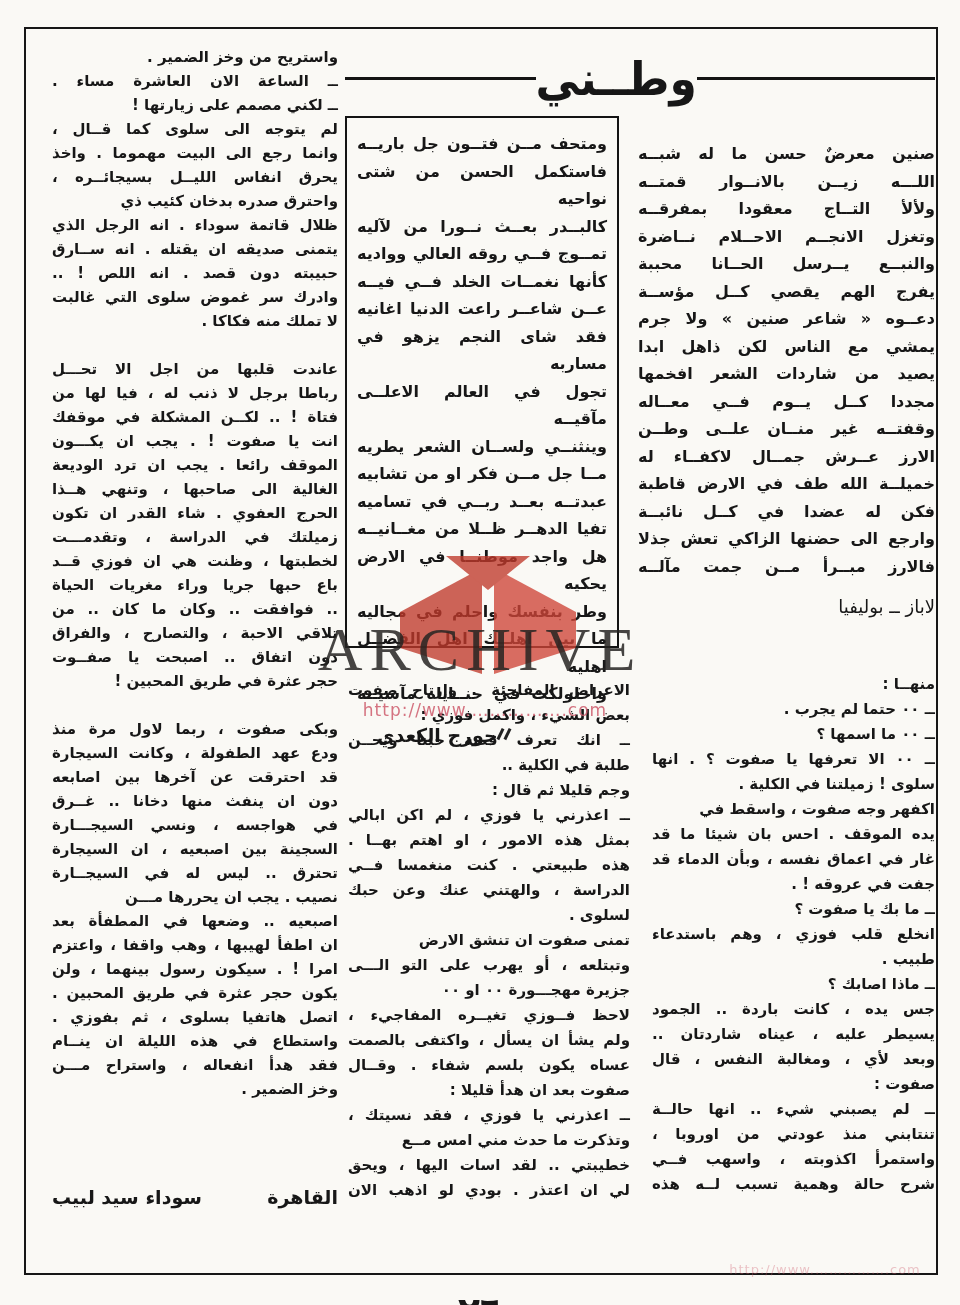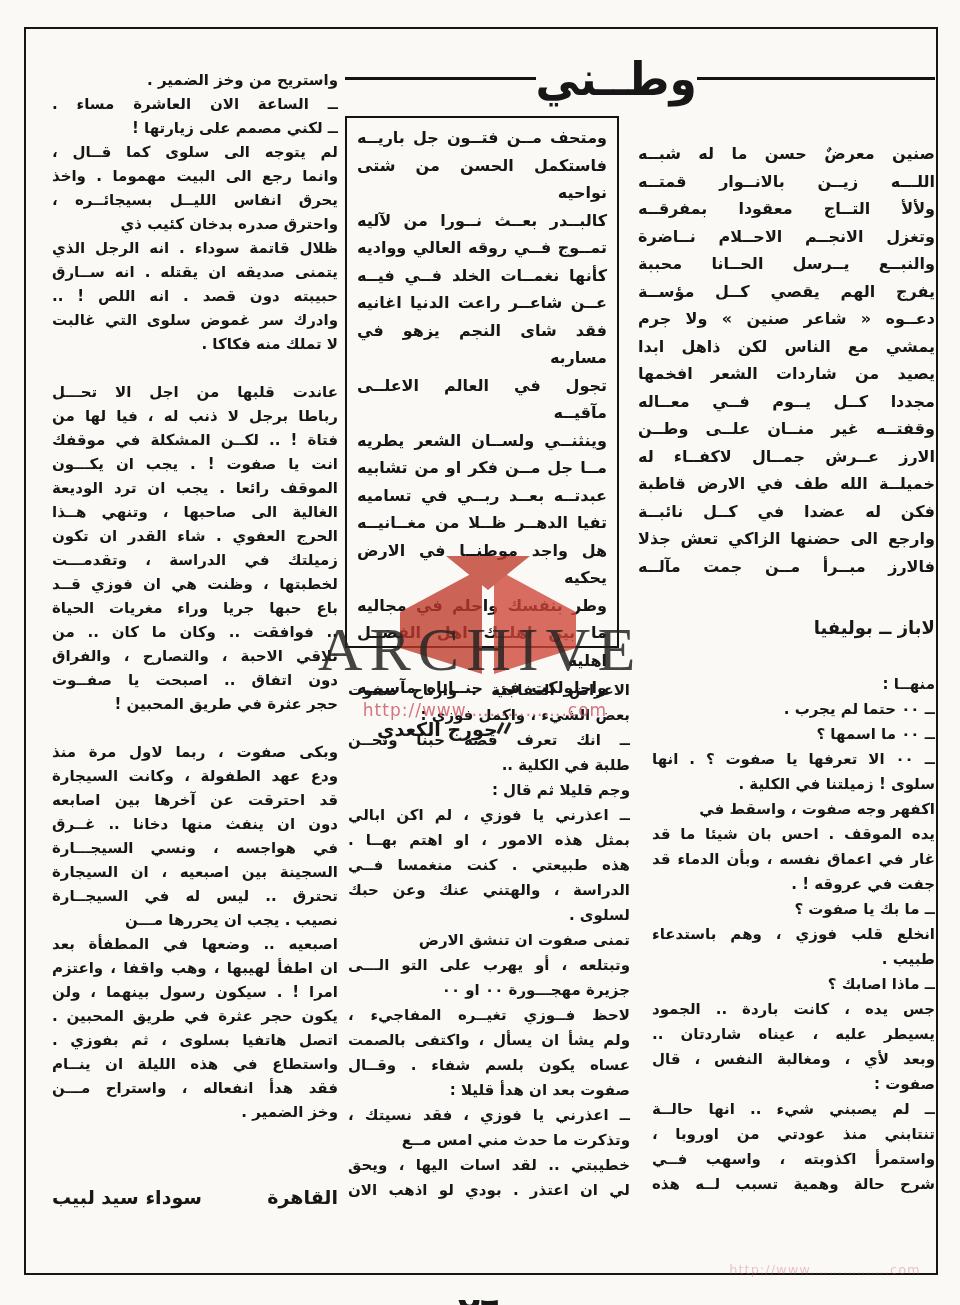--- a/index.html
+++ b/index.html
@@ -58,47 +58,47 @@
   .poem-right {
     position: absolute;
     left: 638px; top: 140px; width: 297px;
   }
   .poem-right .ln, .poem-left .ln {
     font-size: 16px;
     line-height: 27.5px;
   }
   .poem-location {
     position: absolute;
-    left: 638px; top: 617px; width: 297px;
+    left: 638px; top: 596px; width: 297px;
     direction: rtl; text-align: right;
-    font-weight: 700; font-size: 18px;
+    font-weight: 400; font-size: 18px;
     padding-right: 2px;
   }
   .poem-box {
     position: absolute;
     left: 345px; top: 116px; width: 274px; height: 532px;
     border: 2px solid #131313;
     box-sizing: border-box;
-    padding: 6px 10px 0 10px;
+    padding: 12px 10px 0 10px;
   }
   .sig-row {
     display: flex; direction: ltr; align-items: center;
     gap: 0; padding: 16px 0 0 20px;
   }
   .signature { font-weight: 700; font-size: 19px; }
   .flourish { position: relative; width: 18px; height: 13px; display: inline-block; }
   .flourish::before, .flourish::after {
     content: ""; position: absolute; top: 0;
     width: 2.5px; height: 12px; background: #222;
     transform: rotate(26deg);
   }
   .flourish::before { left: 1px; }
   .flourish::after  { left: 8px; }
   
-  .col-left   { position: absolute; left: 52px;  top: 68px;  width: 286px; }
+  .col-left   { position: absolute; left: 52px;  top: 45px;  width: 286px; }
   .col-mid    { position: absolute; left: 348px; top: 678px; width: 282px; }
   .col-mid .ln, .col-rightb .ln { line-height: 25px; }
   .col-rightb { position: absolute; left: 652px; top: 672px; width: 283px; }
   
   .footer {
     position: absolute;
     left: 52px; top: 1186px; width: 286px;
     display: flex; justify-content: space-between; direction: rtl;
     font-weight: 700; font-size: 19px;
   }

